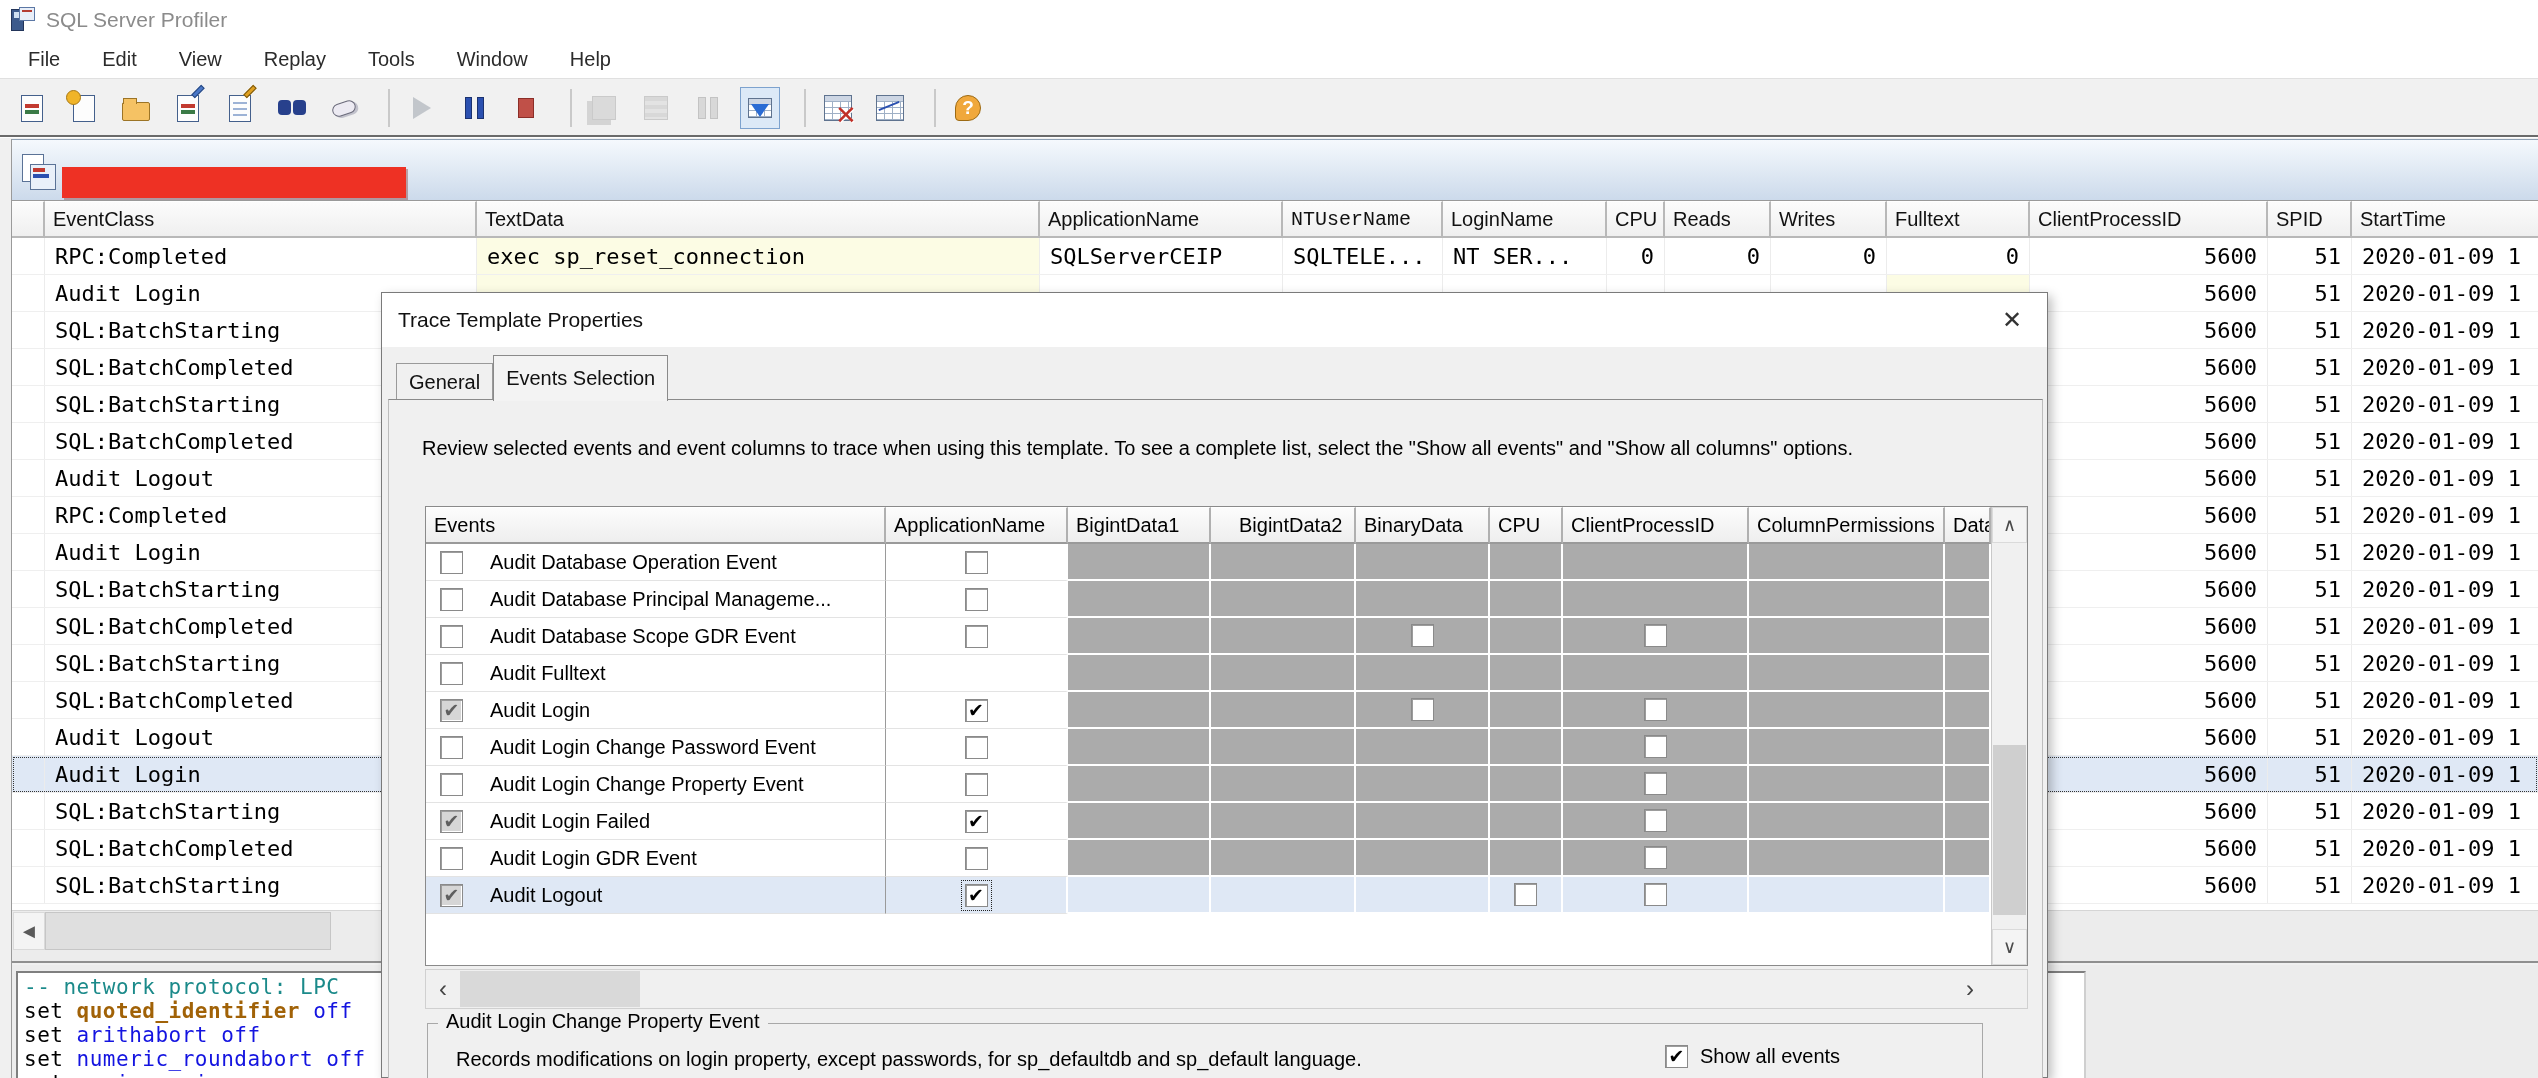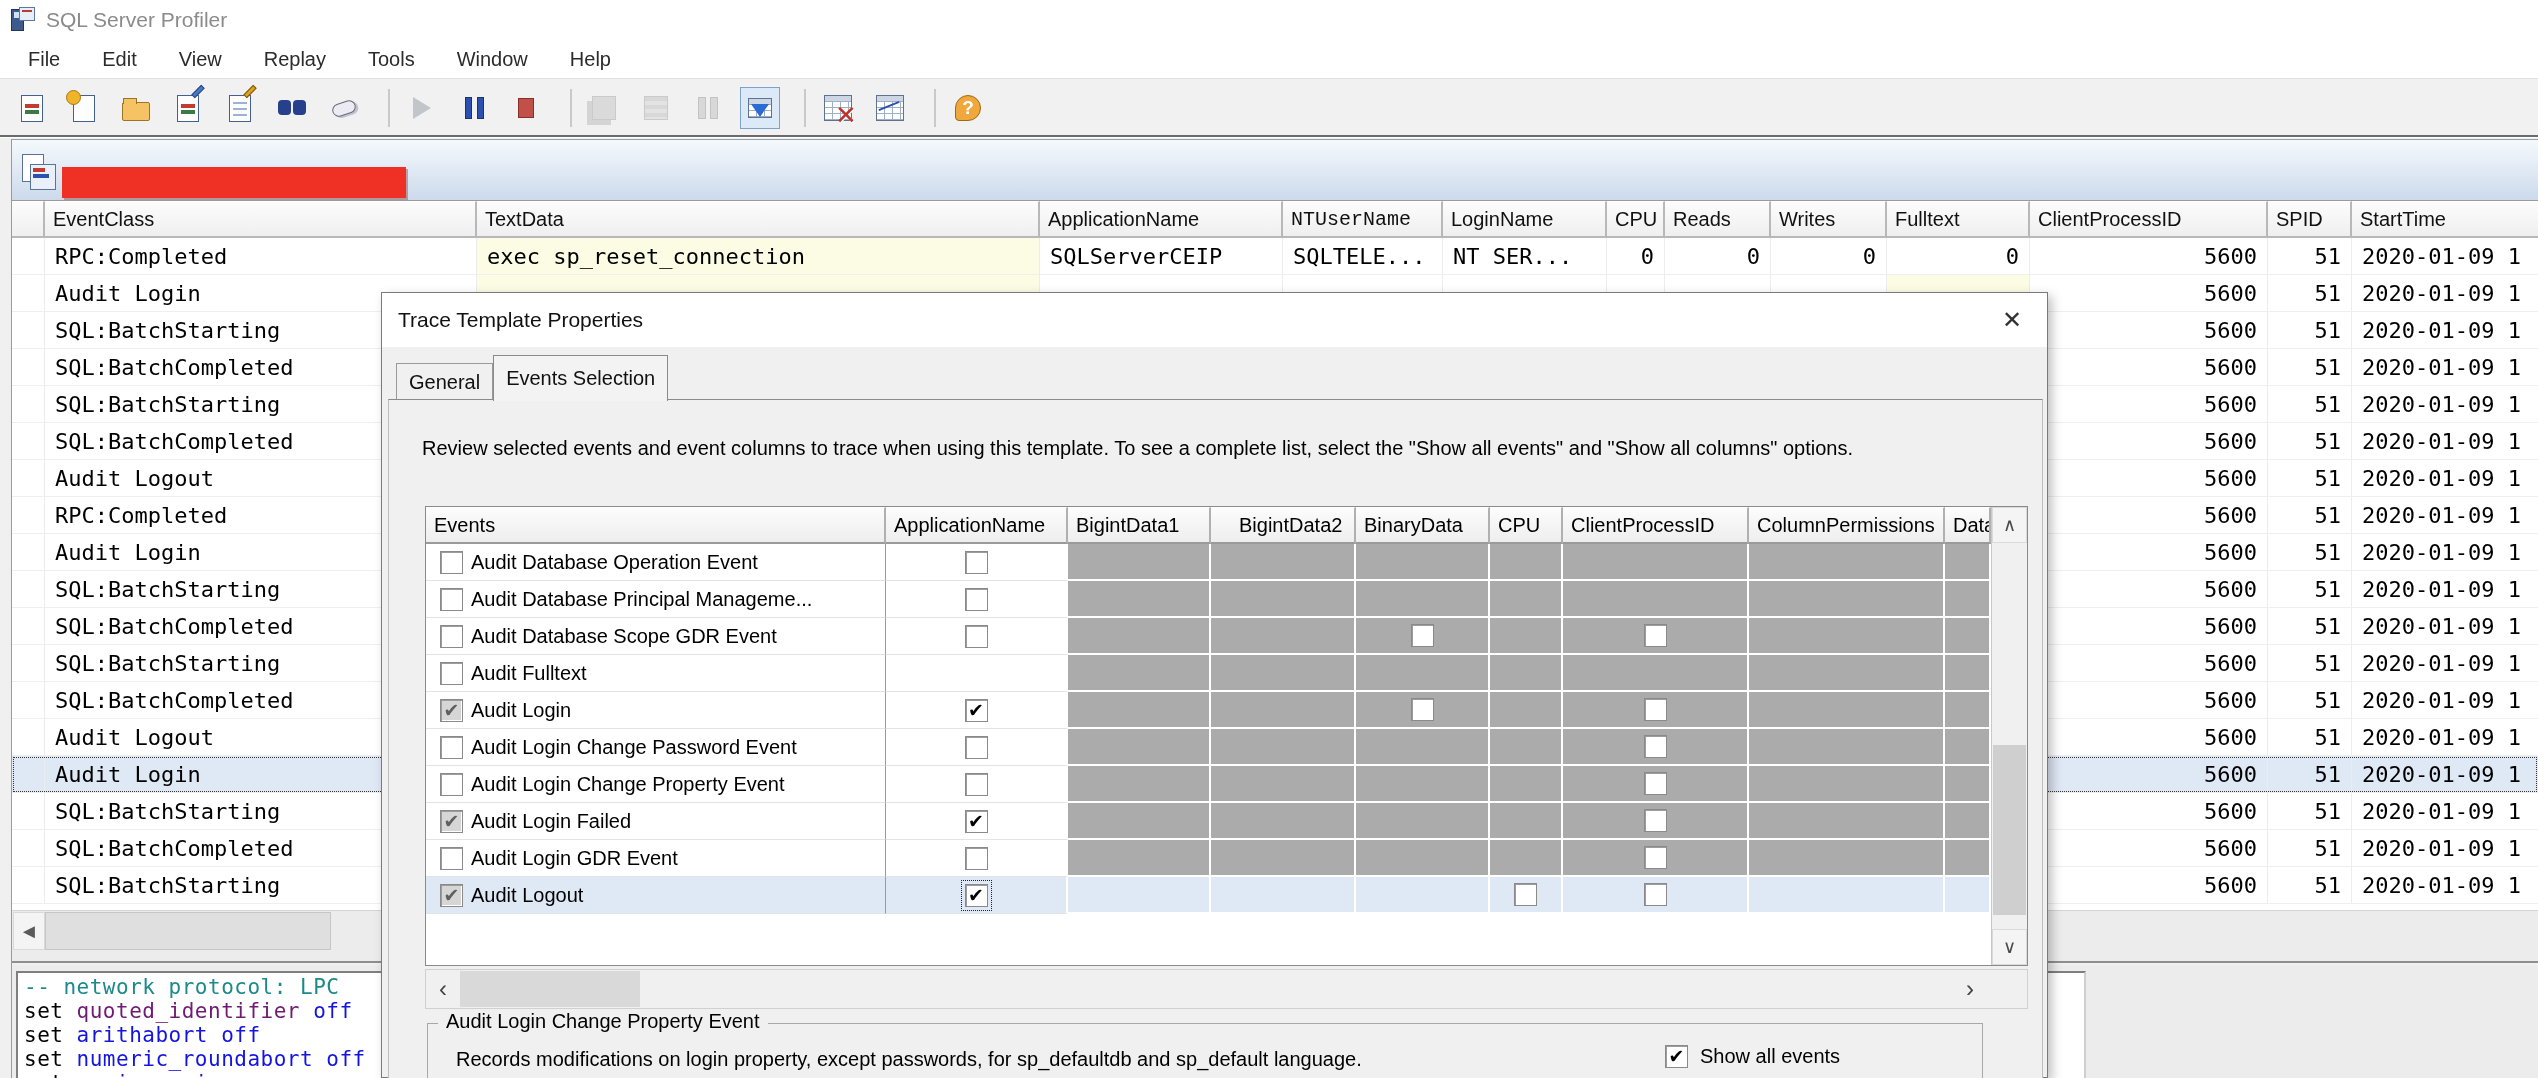--- a/index.html
+++ b/index.html
@@ -73,38 +73,38 @@
   .tcell{flex:none;font-family:var(--mono);font-size:22px;color:#000;display:flex;align-items:center;padding:0 10px;border-right:1px solid #ececec;overflow:hidden;white-space:nowrap;}
   .tcell.num{justify-content:flex-end;}
   .tcell.yellow{background:#fcfce4;}
   #hscroll{position:absolute;left:0;top:771px;width:2526px;height:40px;background:#ececec;border-top:1px solid #d5d5d5;}
   .sb-btn{position:absolute;width:32px;height:38px;background:#f4f4f4;color:#5a5a5a;display:flex;align-items:center;justify-content:center;font-size:20px;border:1px solid #dadada;}
   #hthumb{position:absolute;left:33px;top:1px;width:286px;height:38px;background:#dfdfdf;border:1px solid #c6c6c6;}
   #pane-split{position:absolute;left:0;top:811px;width:2526px;height:13px;background:#ececec;border-bottom:2px solid #8f8f8f;}
   #bottom-pane{position:absolute;left:0;top:826px;width:2526px;height:113px;background:#ececec;}
   #sql-panel{position:absolute;left:4px;top:6px;width:2070px;height:130px;background:#fff;border:2px solid #7f7f7f;border-right-color:#cfcfcf;overflow:hidden;padding:2px 6px;}
   .sql-line{font-family:var(--mono);font-size:21px;line-height:24px;white-space:pre;letter-spacing:.5px;}
-  .c-com{color:#1b8a8a;} .c-k{color:#1414e0;} .c-id{color:#701a75;} .c-plain{color:#000;}
+  .c-com{color:#1b8a8a;} .c-k{color:#1414e0;} .c-id{color:#a16207;font-weight:bold;} .c-plain{color:#000;}
 
   
   #dialog{position:absolute;left:345px;top:292px;width:1667px;height:786px;background:#f0f0f0;border:1px solid #7a7a7a;box-shadow:4px 4px 10px rgba(0,0,0,.25);z-index:10;margin-left:36px;}
   #dlg-title{position:absolute;left:0;top:0;width:100%;height:54px;background:#fff;display:flex;align-items:center;padding-left:16px;font-size:21px;color:#111;}
   #dlg-close{position:absolute;right:18px;top:10px;width:34px;height:34px;display:flex;align-items:center;justify-content:center;font-size:24px;color:#333;}
   #dlg-tabs{position:absolute;left:0;top:54px;width:100%;height:54px;display:flex;align-items:flex-end;padding-left:14px;}
   .tab{font-size:20px;color:#111;border:1px solid #9a9a9a;border-bottom:none;background:#f0f0f0;padding:6px 12px;height:38px;display:flex;align-items:center;}
   .tab.active{height:46px;background:#f3f3f3;border-color:#8a8a8a;position:relative;z-index:2;}
   #dlg-body{position:absolute;left:6px;top:106px;width:1655px;height:680px;border:1px solid #bdbdbd;border-top:1px solid #8a8a8a;background:#f0f0f0;}
   #dlg-desc{position:absolute;left:40px;top:144px;width:1580px;font-size:20px;color:#000;}
   
   #egrid{position:absolute;left:43px;top:213px;width:1603px;height:460px;background:#fff;border:1px solid #8a8a8a;}
   #egrid-hdr{display:flex;height:37px;}
   .ehcell{flex:none;background:linear-gradient(#fcfcfc,#eeeeee);border-right:2px solid #b0b0b0;border-bottom:2px solid #9a9a9a;border-top:1px solid #fff;font-size:20px;display:flex;align-items:center;padding:0 8px;white-space:nowrap;overflow:hidden;}
   #egrid-rows{position:relative;height:385px;overflow:hidden;}
   .erow{display:flex;height:37px;}
-  .erow .events-cell{flex:none;width:460px;background:#fff;border-bottom:1px solid #e3e3e3;border-right:1px solid #9a9a9a;display:flex;align-items:center;padding-left:14px;gap:8px;overflow:hidden;}
+  .erow .events-cell{flex:none;width:460px;background:#fff;border-bottom:1px solid #e3e3e3;border-right:1px solid #9a9a9a;display:flex;align-items:center;padding-left:14px;gap:27px;overflow:hidden;}
   .erow .label{font-size:20px;color:#000;white-space:nowrap;}
   .ecell{flex:none;display:flex;align-items:center;justify-content:center;background:#ababab;border-right:2px solid #fff;border-bottom:2px solid #fff;}
   .ecell.appcol{background:#fff;border-bottom:1px solid #e3e3e3;}
   .erow.hl .events-cell,.erow.hl .ecell{background:#dfe8f5;}
   .cb{width:23px;height:23px;background:#fff;border:1px solid #8a8a8a;box-shadow:inset 1px 1px 0 #9c9c9c, inset -1px -1px 0 #fff;display:flex;align-items:center;justify-content:center;font-size:19px;line-height:1;color:#000;flex:none;}
   .cb.graychk{background:#d6d6d6;color:#5f5f5f;}
   .cb.focus{outline:1px dotted #222;outline-offset:3px;}
   #evscroll{position:absolute;right:0;top:0;width:36px;height:458px;background:#f0f0f0;border-left:1px solid #c9c9c9;}
   #evscroll .up,#evscroll .dn{position:absolute;left:0;width:35px;height:36px;display:flex;align-items:center;justify-content:center;color:#4a4a4a;font-size:18px;background:#f4f4f4;border:1px solid #dadada;}
   #evscroll .up{top:0;} #evscroll .dn{bottom:0;}

